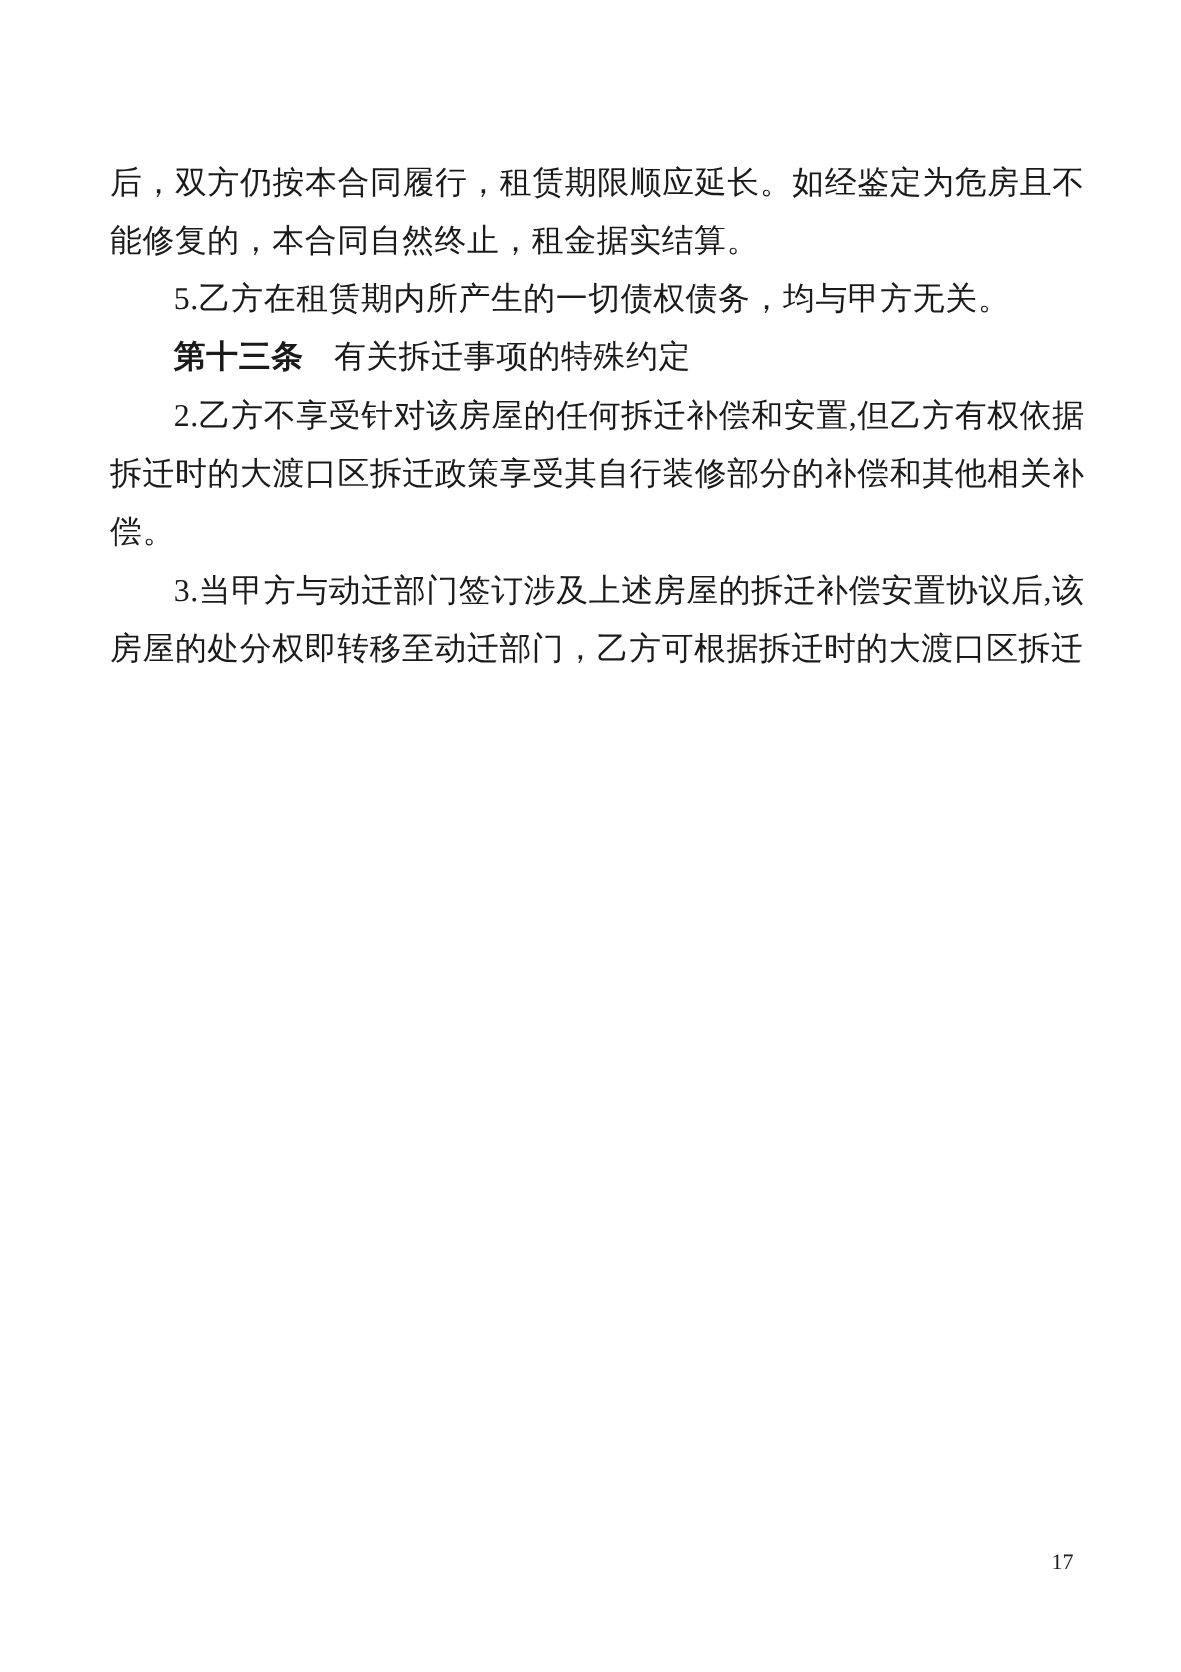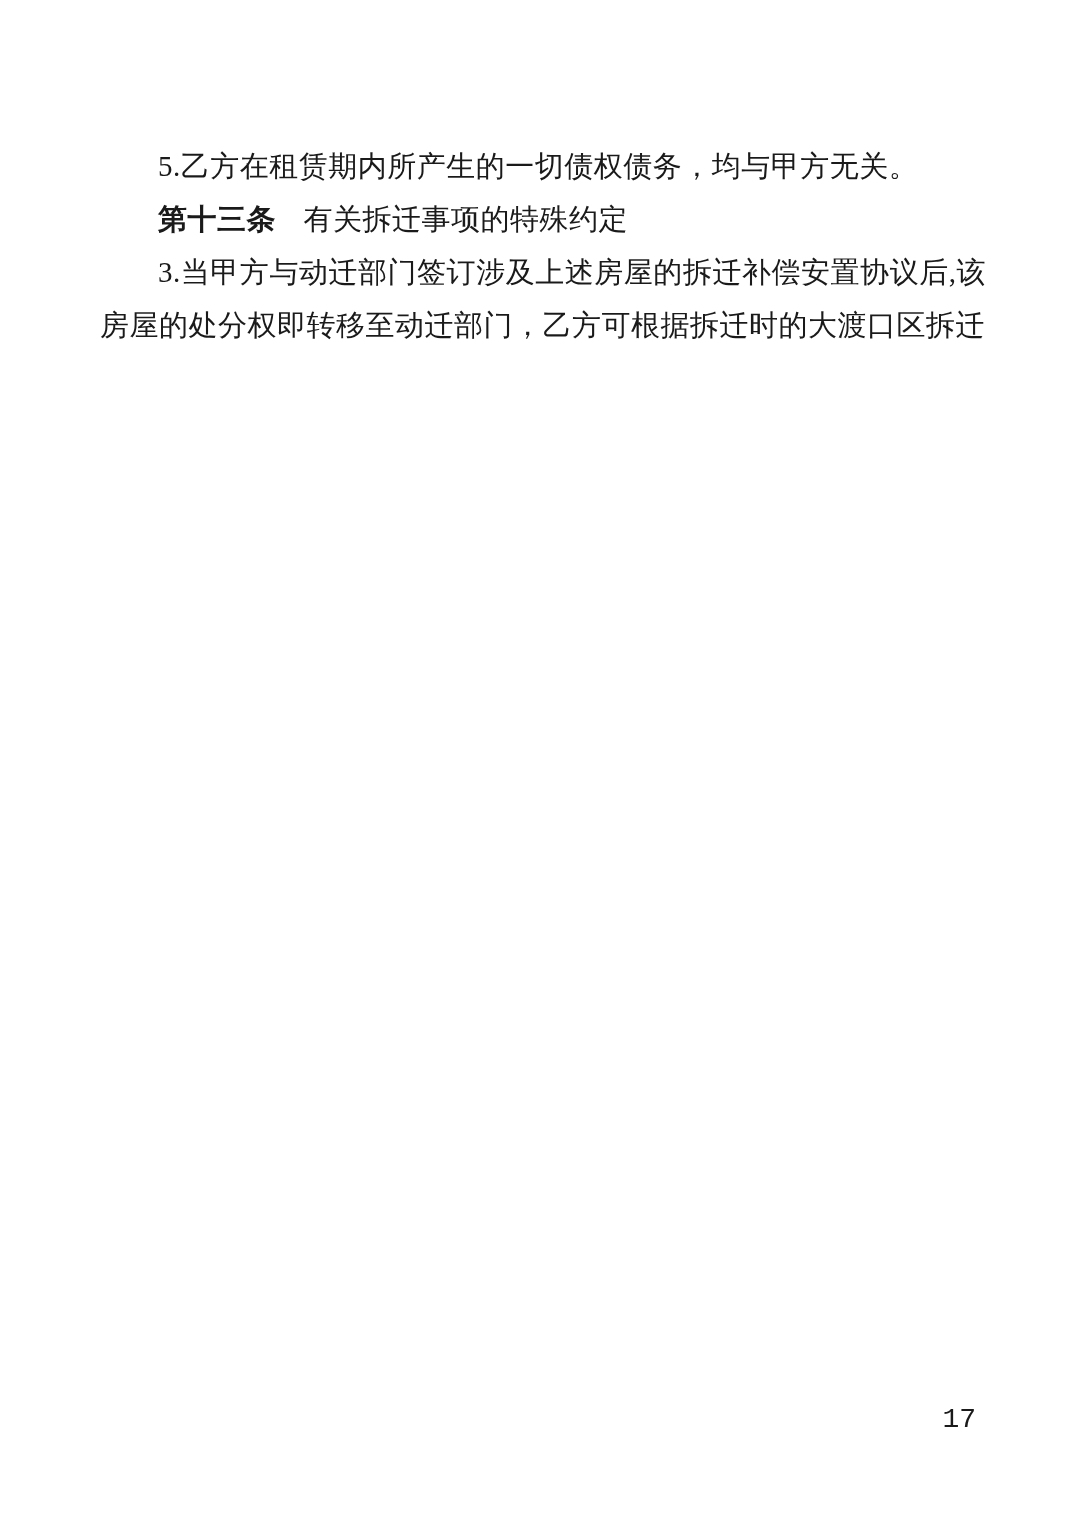--- a/index.html
+++ b/index.html
@@ -37,29 +37,30 @@
   .heading .heading-num {
     font-weight: bold;
   }
   .heading .heading-title {
     margin-left: 0.95em;
   }
   .page-number {
     position: absolute;
     right: 98px;
     bottom: 88px;
-    font-size: 28px;
+    font-size: 20px;
     line-height: 24px;
     color: #1a1a1a;
-    font-family: Liberation Mono, monospace;
   }
 </style>
 </head>
 <body>
 
 <div class="page">
   <div class="content">
+    <p class="para">后，双方仍按本合同履行，租赁期限顺应延长。如经鉴定为危房且不能修复的，本合同自然终止，租金据实结算。</p>
     <p class="para para-indent">5.乙方在租赁期内所产生的一切债权债务，均与甲方无关。</p>
     <p class="para para-indent heading"><span class="heading-num">第十三条</span><span class="heading-title">有关拆迁事项的特殊约定</span></p>
+    <p class="para para-indent">2.乙方不享受针对该房屋的任何拆迁补偿和安置,但乙方有权依据拆迁时的大渡口区拆迁政策享受其自行装修部分的补偿和其他相关补偿。</p>
     <p class="para para-indent">3.当甲方与动迁部门签订涉及上述房屋的拆迁补偿安置协议后,该房屋的处分权即转移至动迁部门，乙方可根据拆迁时的大渡口区拆迁</p>
   </div>
   <div class="page-number">17</div>
 </div>
 
 </body></html>

